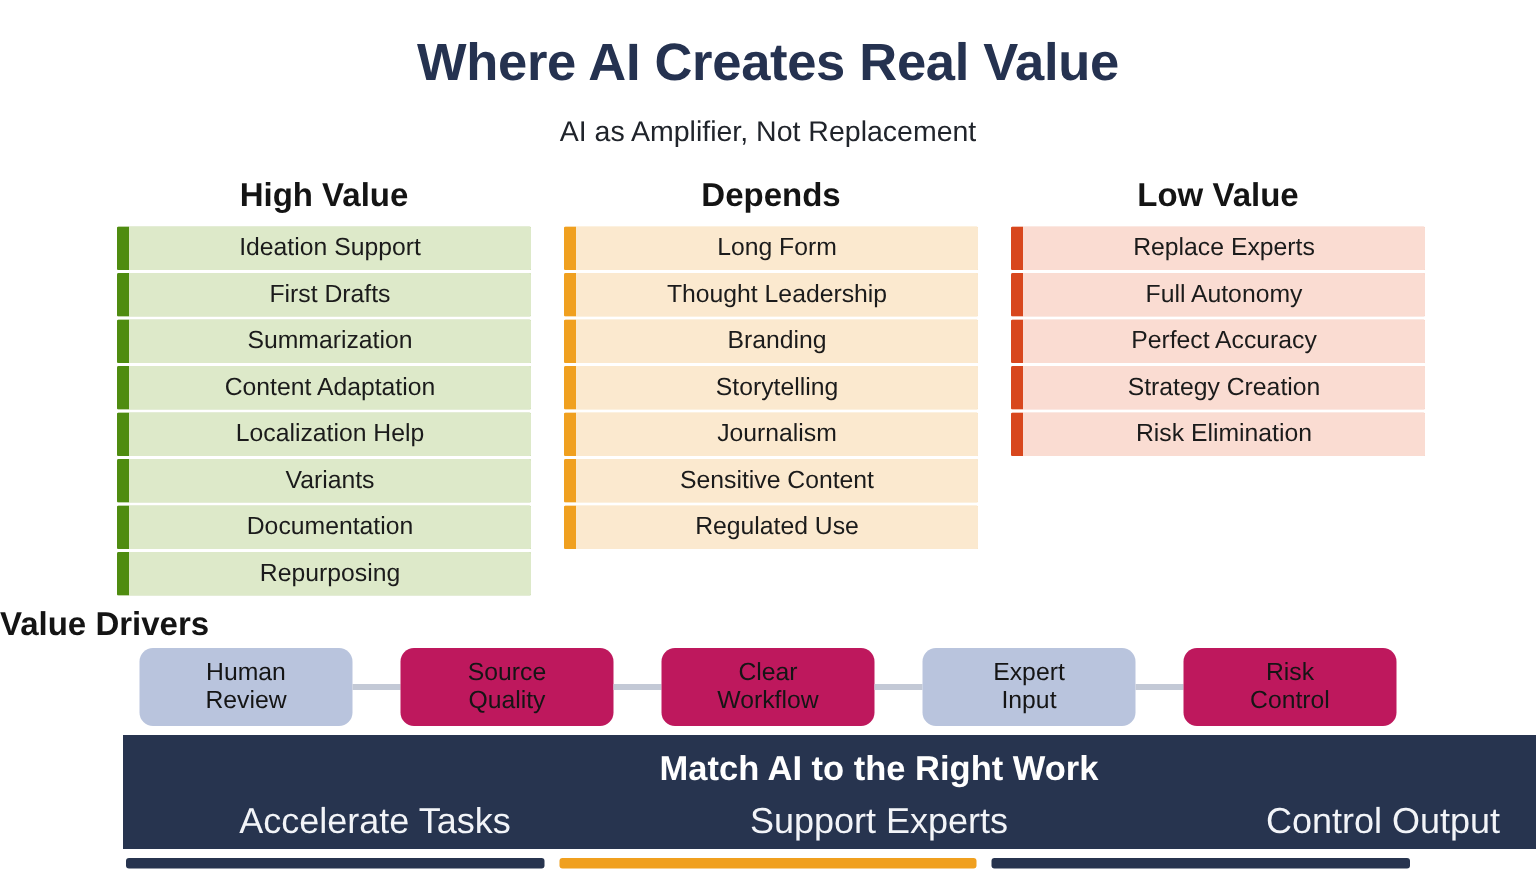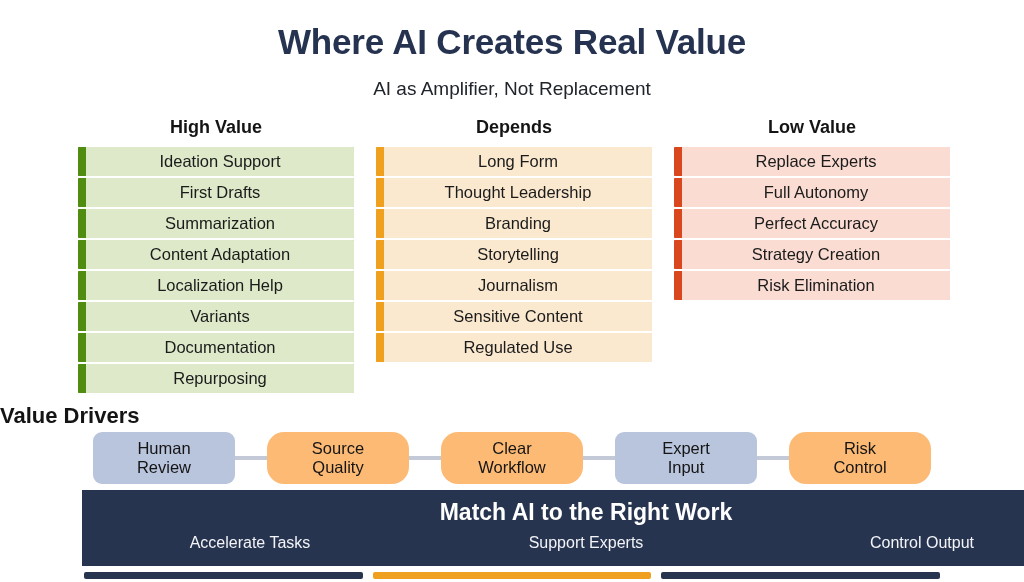--- a/index.html
+++ b/index.html
@@ -50,21 +50,21 @@
     top: 118px;
     left: 78px;
     width: 872px;
     display: flex;
     justify-content: space-between;
     align-items: flex-start;
   }
   .column { width: 276px; }
   .col-head {
     text-align: center;
-    font-size: 18px;
+    font-size: 22px;
     font-weight: bold;
     color: #141414;
     margin-bottom: 9px;
     line-height: 1.1;
   }
   .rows { display: flex; flex-direction: column; gap: 2px; }
   .row {
     height: 29px;
     display: flex;
     align-items: stretch;
@@ -125,21 +125,21 @@
     display: flex;
     flex-direction: column;
     align-items: center;
     justify-content: center;
     font-size: 16.5px;
     line-height: 1.16;
     color: #151515;
     text-align: center;
   }
   .pill.blue { background: #b9c4dd; }
-  .pill.cyan { background: #fdba74; border-radius: 17px; }
+  .pill.cyan { background: #be185d; }
   .connector {
     flex: 0 0 32px;
     height: 4px;
     background: #c3c9d6;
   }
 
   
   .banner {
     position: absolute;
     top: 490px;
@@ -160,21 +160,21 @@
     color: #ffffff;
     margin-bottom: 8px;
   }
   .banner-sub {
     width: 100%;
     display: flex;
   }
   .banner-sub > div {
     flex: 1 1 0;
     text-align: center;
-    font-size: 16px;
+    font-size: 24px;
     color: #f2f4f8;
   }
 
   
   .accents {
     position: absolute;
     top: 572px;
     left: 84px;
     width: 856px;
     display: flex;

